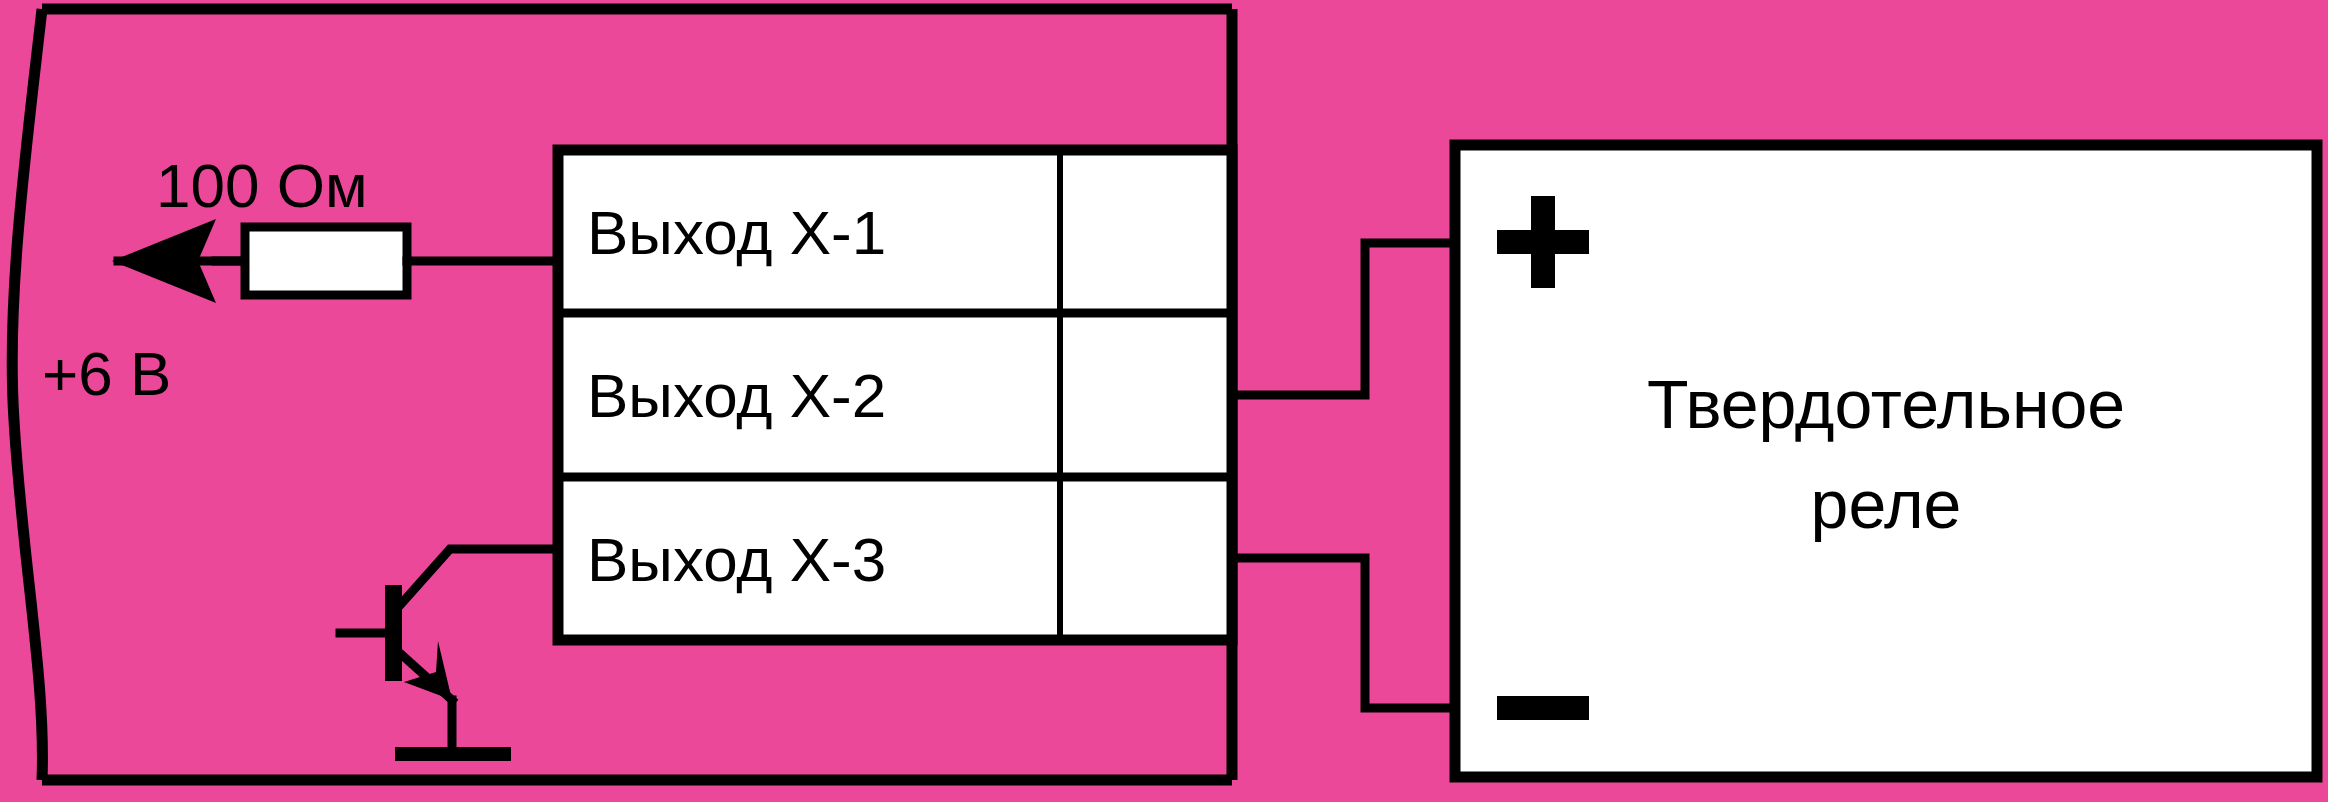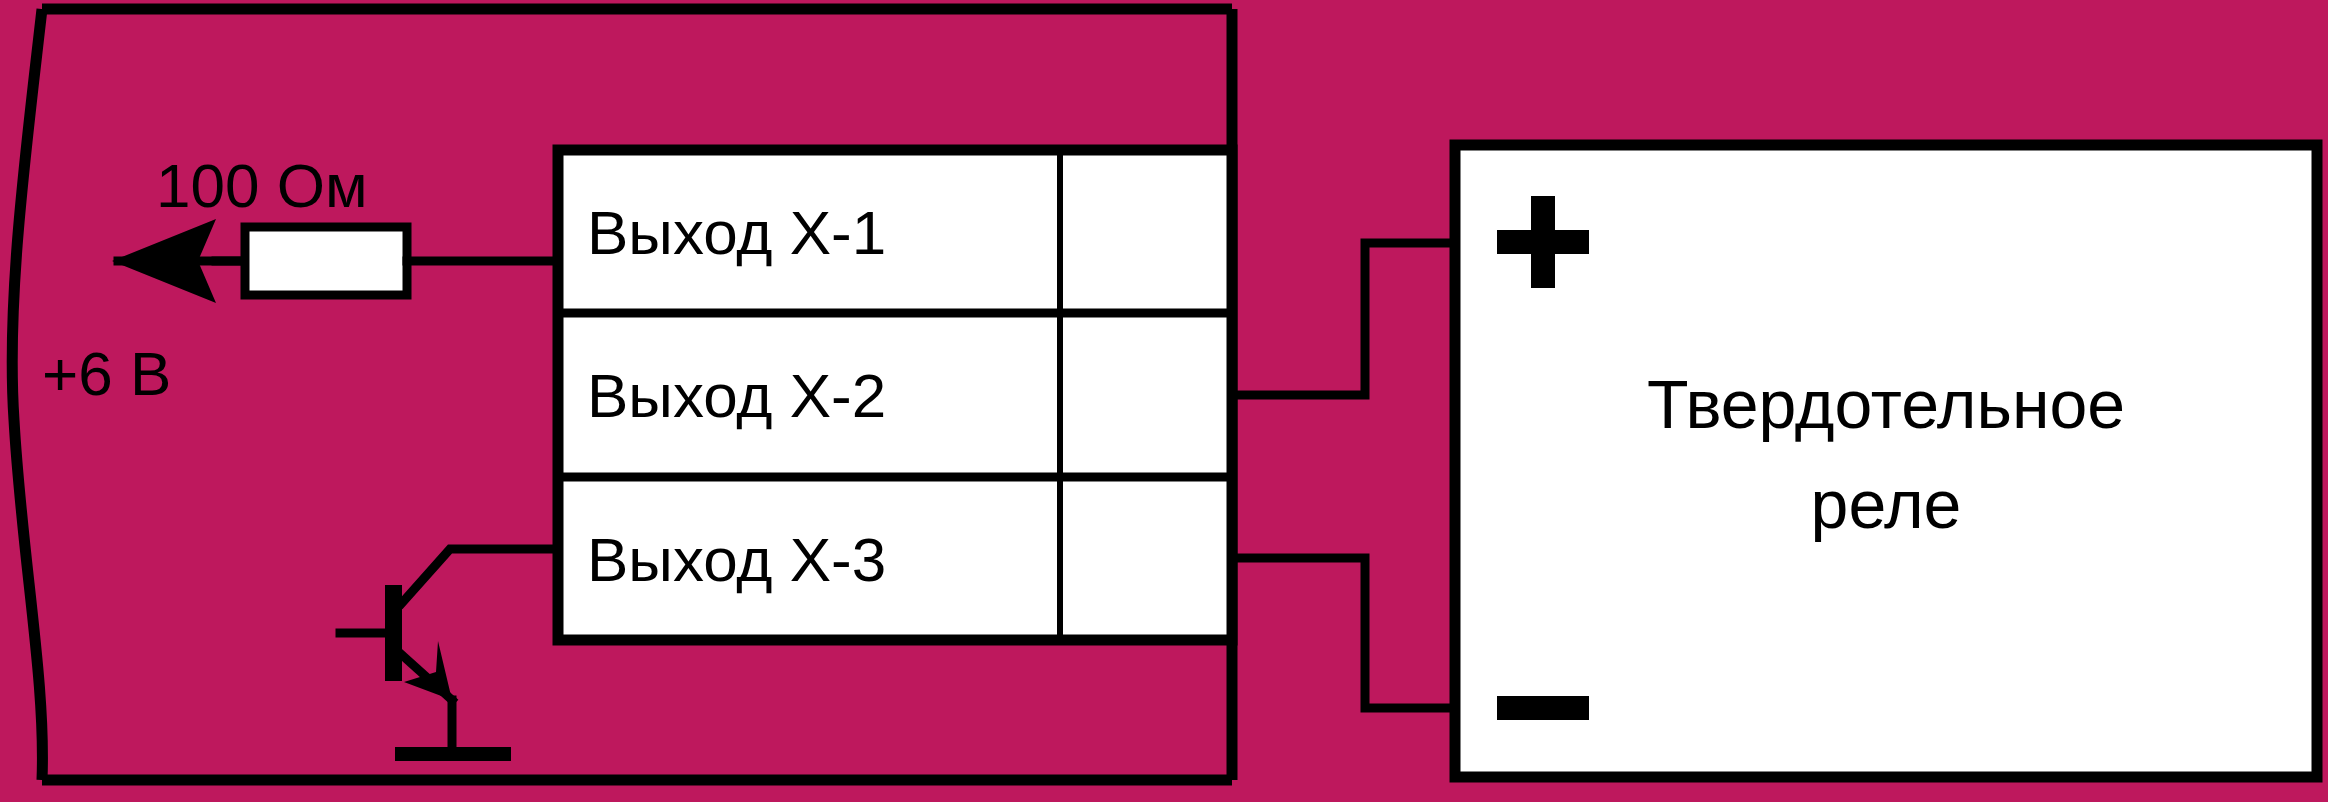--- a/index.html
+++ b/index.html
@@ -10,21 +10,21 @@
   body {
     width: 2328px;
     height: 802px;
     font-family: "Liberation Sans", sans-serif;
     overflow: hidden;
   }
   #schematic-root {
     position: relative;
     width: 2328px;
     height: 802px;
-    background: #be185d;
+    background: #ec4899;
   }
   svg.diagram {
     display: block;
     width: 2328px;
     height: 802px;
   }
   .wire {
     fill: none;
     stroke: #000000;
     stroke-width: 9;

